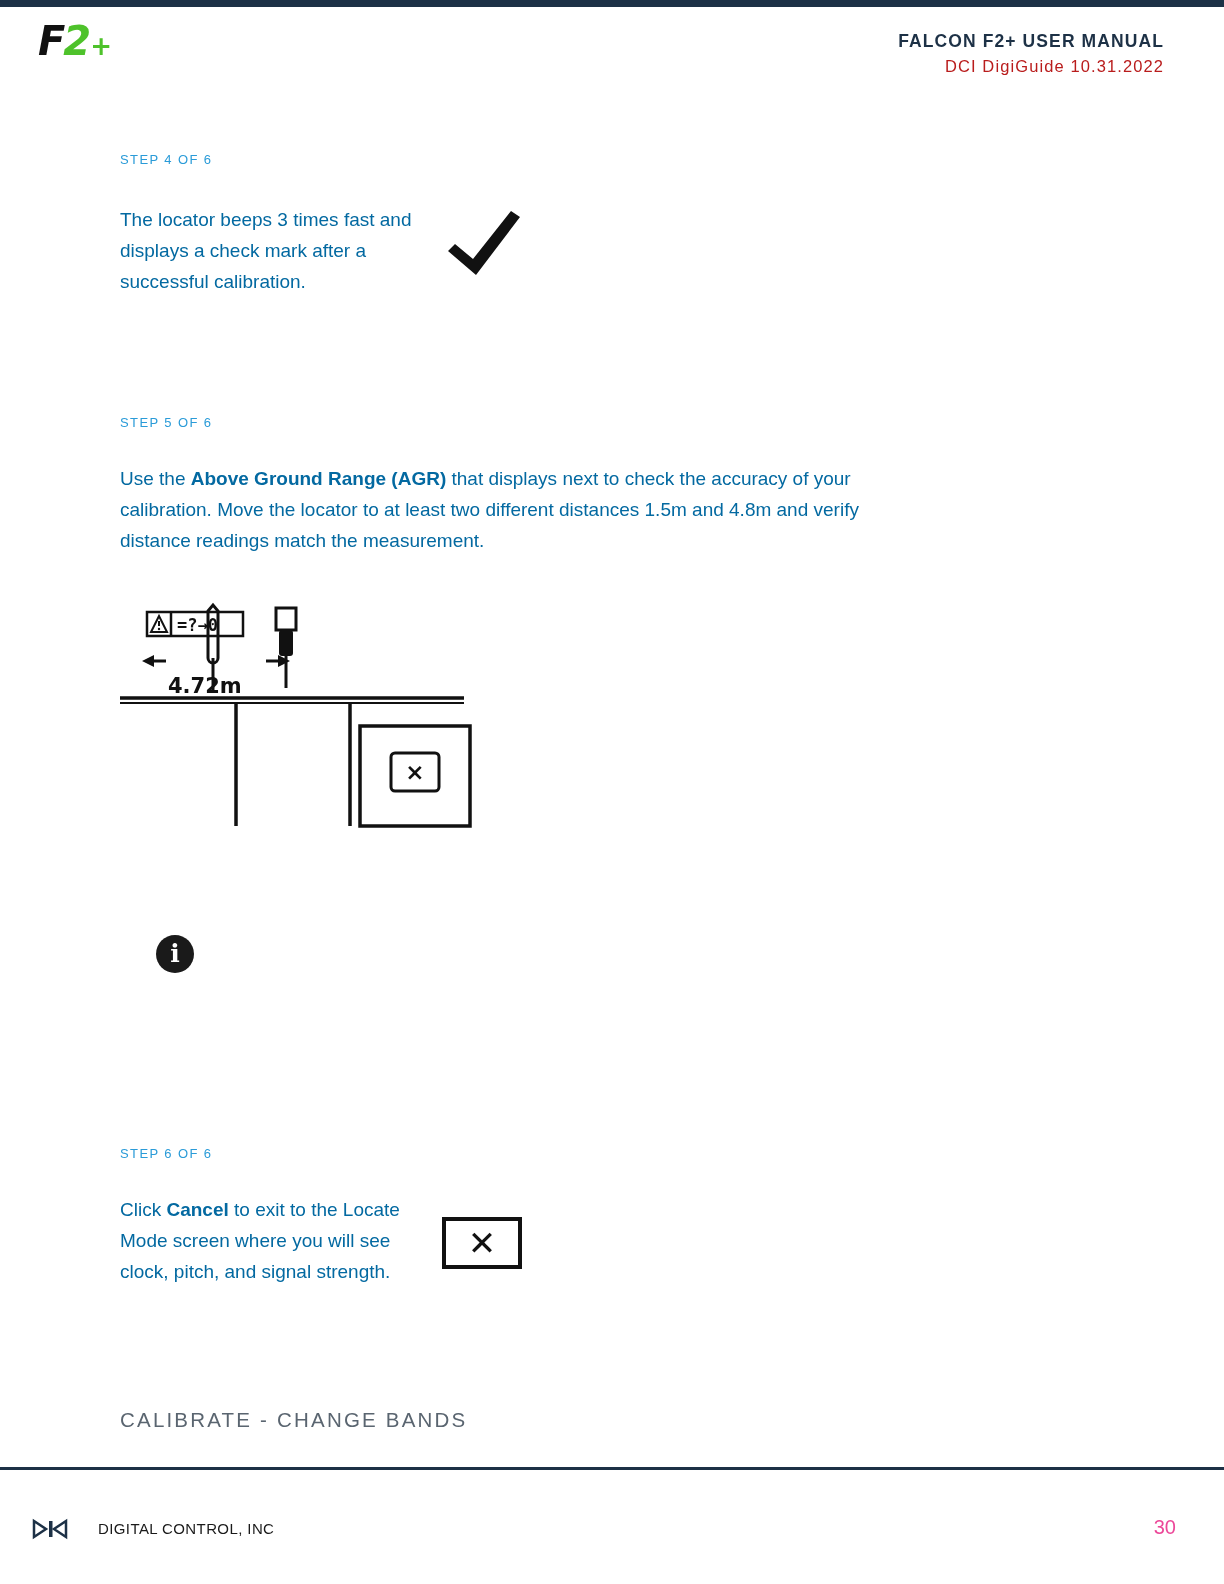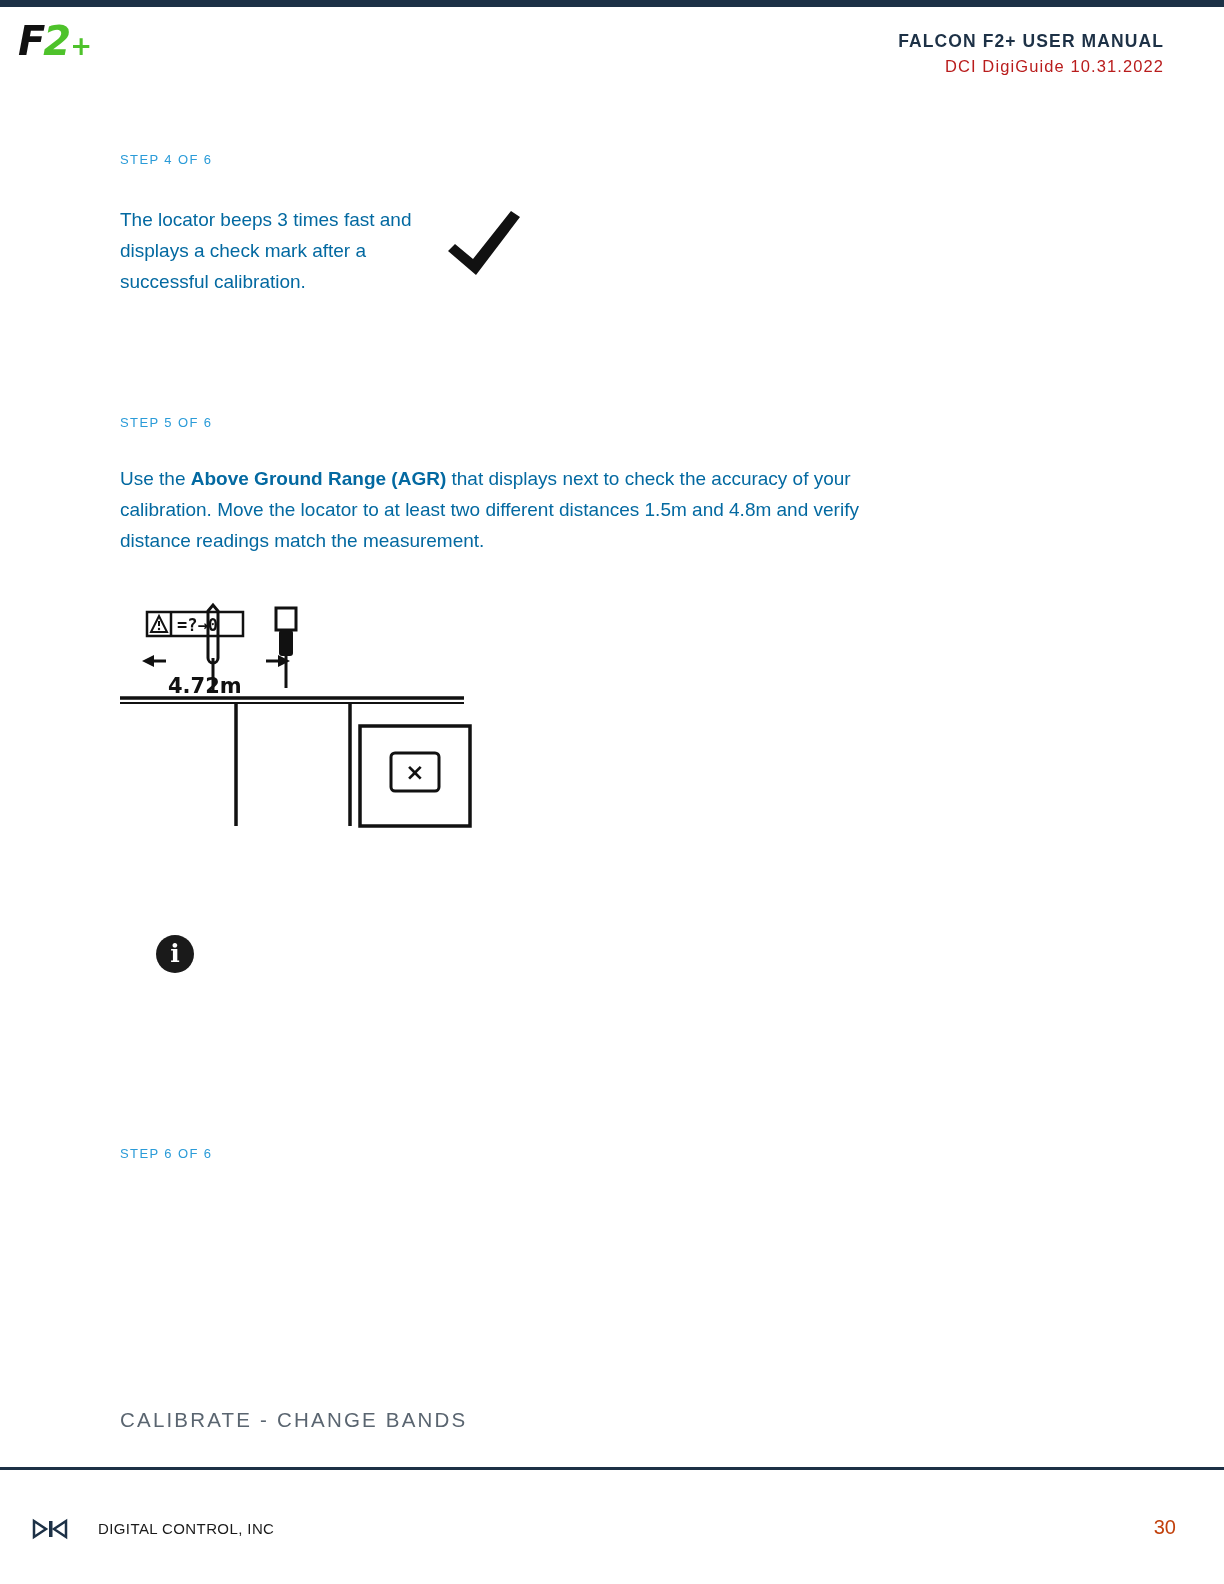--- a/index.html
+++ b/index.html
@@ -22,21 +22,21 @@
     background: #1d3146;
   }
   .header {
     position: absolute;
     top: 7px; left: 0;
     width: 1224px;
     height: 93px;
   }
   .logo {
     position: absolute;
-    left: 18px; top: 14px;
+    left: 38px; top: 14px;
     height: 42px;
     display: flex;
     align-items: baseline;
   }
   .logo-f2 {
     font-family: "DejaVu Sans", sans-serif;
     font-weight: bold;
     font-style: italic;
     font-size: 40px;
     letter-spacing: -2px;
@@ -201,21 +201,21 @@
     top: 50px;
     font-size: 15px;
     letter-spacing: 0.4px;
     color: #1a1a1a;
   }
   .footer-page {
     position: absolute;
     right: 48px;
     top: 46px;
     font-size: 20px;
-    color: #c2410c;
+    color: #ec4899;
   }
 
   
   .fig-svg { position: absolute; left: 0; top: 0; }
 </style>
 </head>
 <body>
 
 <div class="top-bar"></div>
 
@@ -294,20 +294,26 @@
       <div style="position:absolute;left:271px;top:155px;width:48px;height:38px;display:flex;align-items:center;justify-content:center;font-family:'DejaVu Sans',sans-serif;font-size:23px;font-weight:bold;color:#111;">×</div>
     </div>
 
     <div class="note-row">
       <div class="note-icon">i</div>
     </div>
   </div>
 
   <div class="step6">
     <div class="step-label">STEP 6 OF 6</div>
+    <div class="step6-row">
+      <div class="body-text step6-text"><span>Click </span><b>Cancel</b><span> to exit to the Locate Mode screen where you will see clock, pitch, and signal strength.</span></div>
+      <div class="cancel-icon">
+        <span>✕</span>
+      </div>
+    </div>
   </div>
 
   <div class="section-heading">CALIBRATE - CHANGE BANDS</div>
 </div>
 
 <div class="footer-rule"></div>
 <div class="footer">
   <div class="footer-logo">
     <svg width="56" height="22" viewBox="0 0 56 22" xmlns="http://www.w3.org/2000/svg">
       <polygon points="2,3 14,11 2,19" fill="none" stroke="#1d3146" stroke-width="2.5"></polygon>

